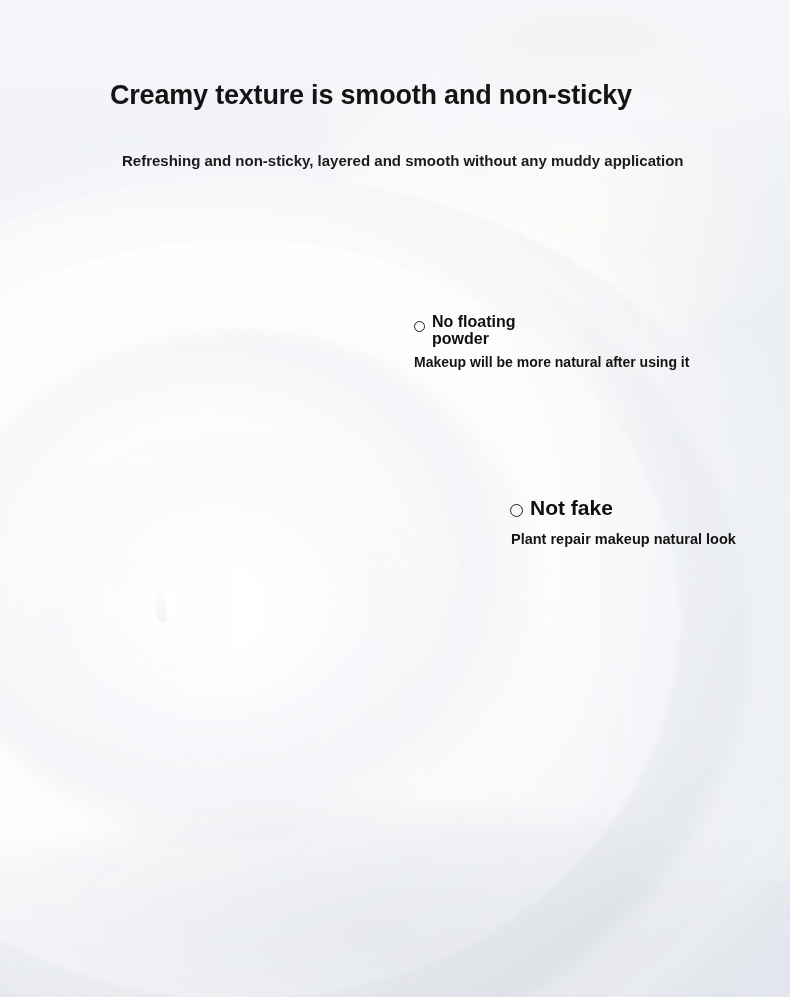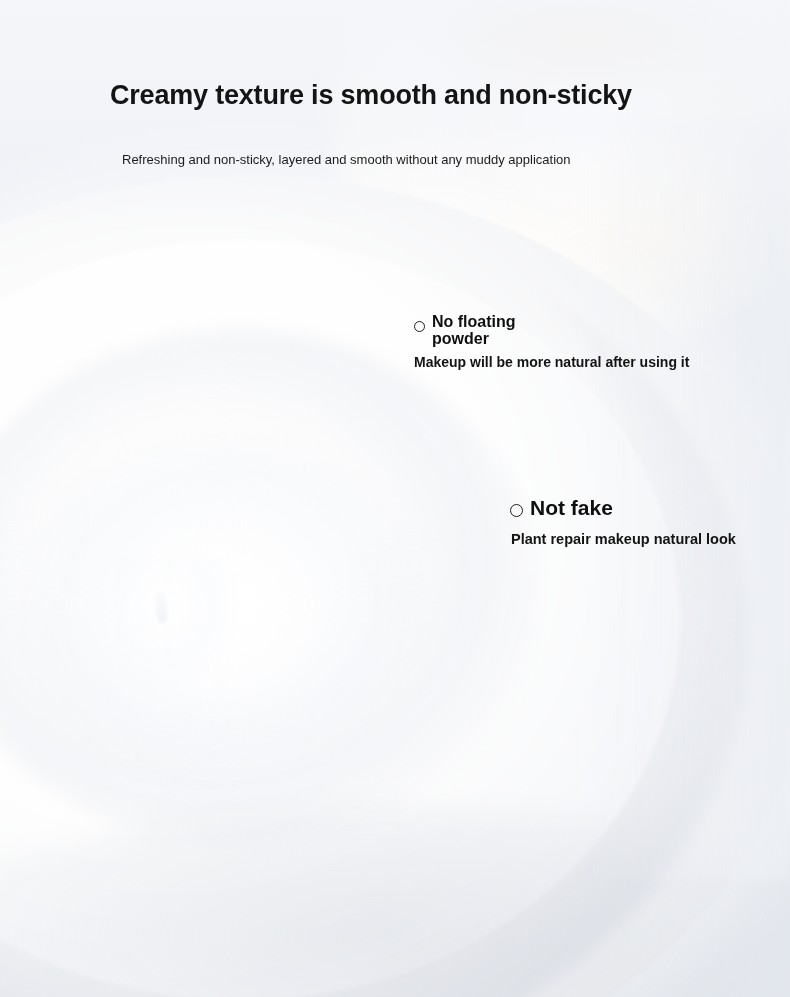--- a/index.html
+++ b/index.html
@@ -181,22 +181,22 @@
     font-weight: bold;
     color: #141414;
     letter-spacing: -0.2px;
     white-space: nowrap;
   }
 
   .subhead {
     position: absolute;
     left: 122px;
     top: 152px;
-    font-size: 13px;
-    font-weight: normal;
+    font-size: 15px;
+    font-weight: bold;
     color: #1b1b1b;
     white-space: nowrap;
   }
 
   .feature {
     position: absolute;
   }
 
   .feature-head {
     display: flex;

